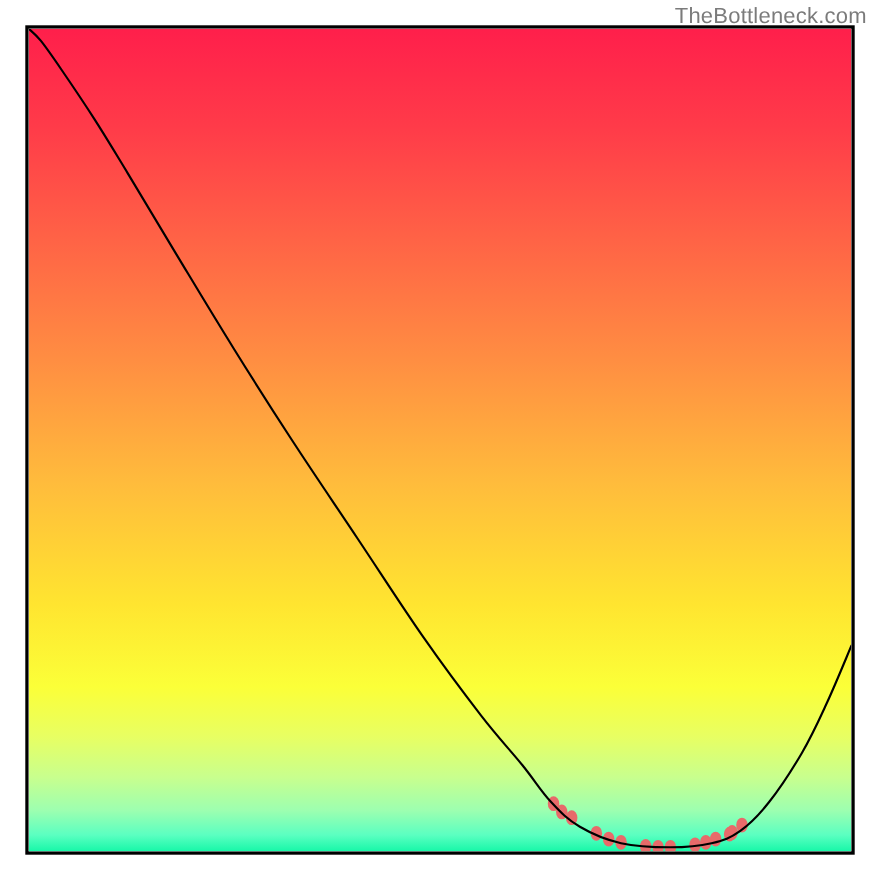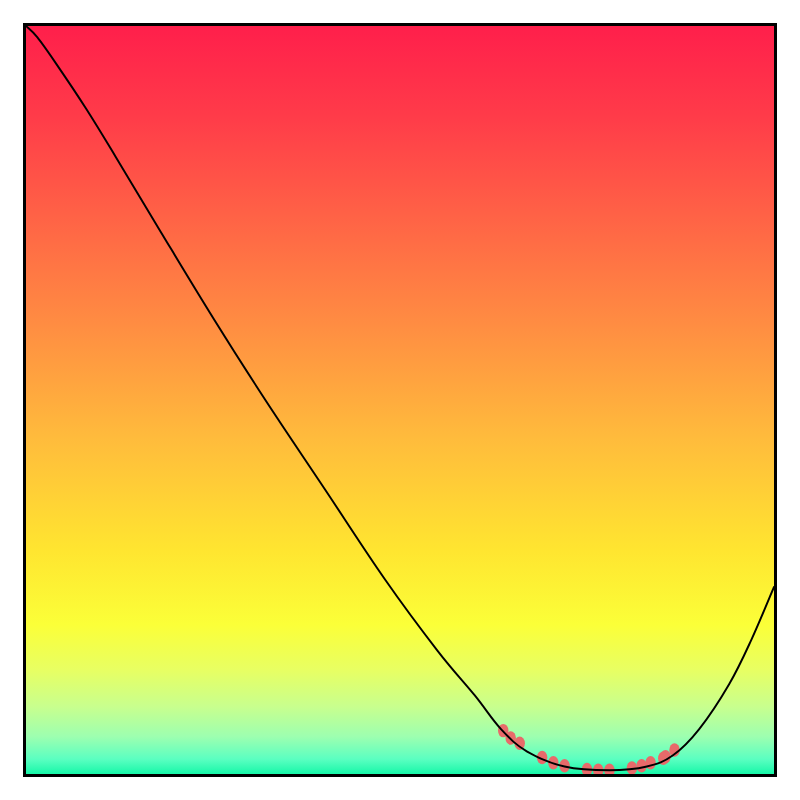--- a/index.html
+++ b/index.html
@@ -46,20 +46,21 @@
     inset: 0;
     width: 100%;
     height: 100%;
     z-index: 10;
   }
 </style>
 </head>
 <body>
 
 <div class="canvas">
+  <div class="watermark">TheBottleneck.com</div>
 
   <div class="plot-frame">
     <svg class="gradient" viewBox="0 0 100 100" preserveAspectRatio="none">
       <defs>
         <linearGradient id="bg" x1="0" y1="0" x2="0" y2="1">
             <stop offset="0%" stop-color="#ff1f4b"></stop>
             <stop offset="12%" stop-color="#ff3b49"></stop>
             <stop offset="25%" stop-color="#ff6146"></stop>
             <stop offset="40%" stop-color="#ff8d42"></stop>
             <stop offset="55.00000000000001%" stop-color="#ffbb3c"></stop>

